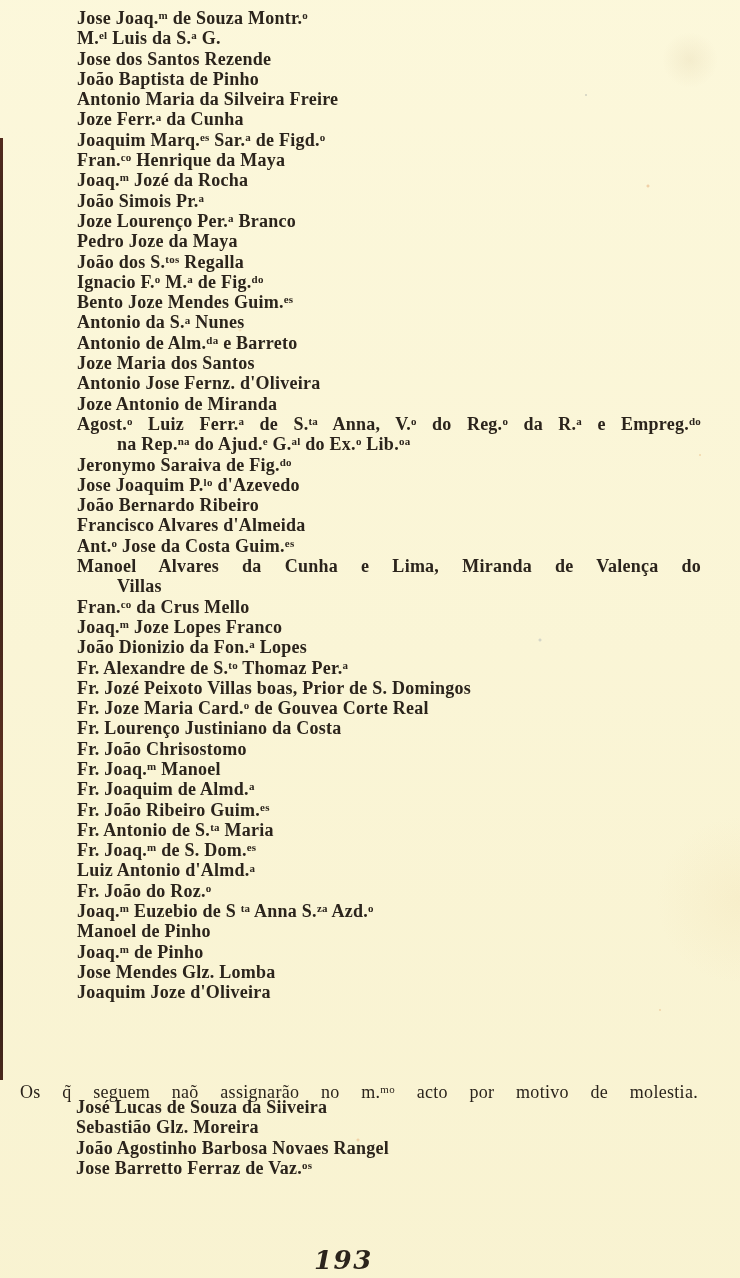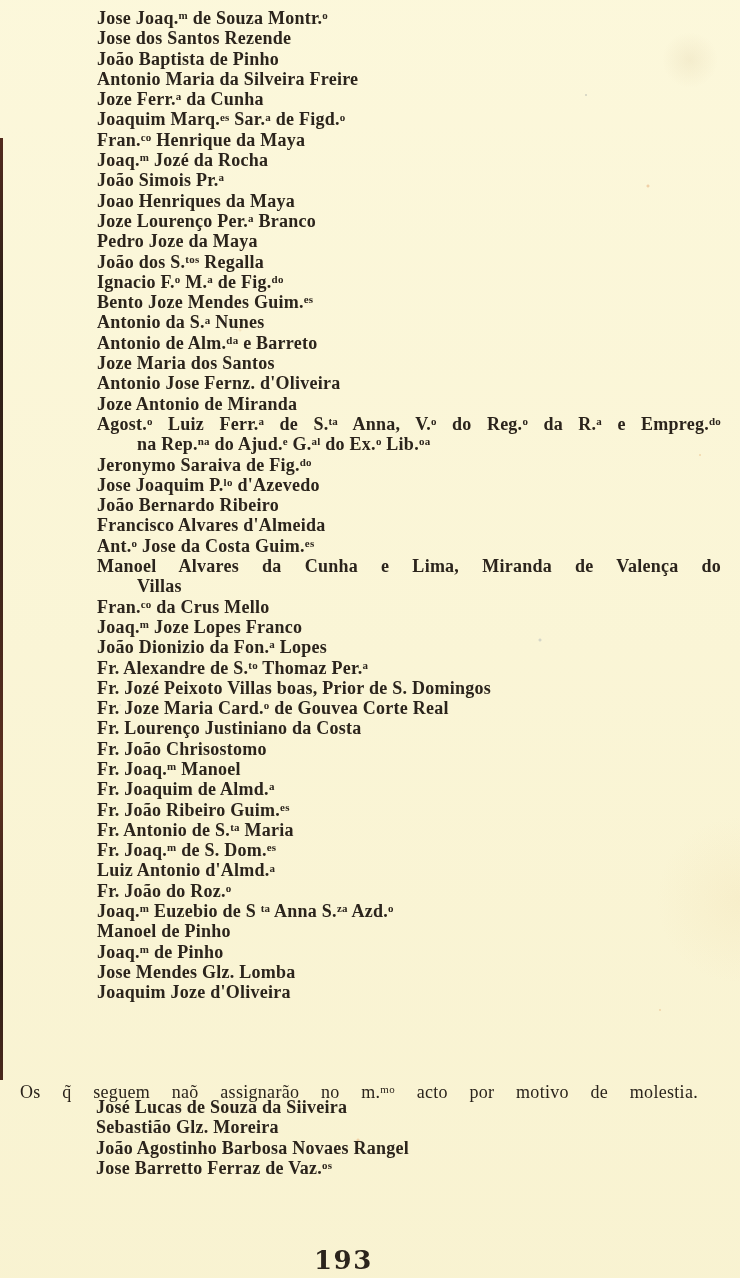--- a/index.html
+++ b/index.html
@@ -49,21 +49,20 @@
     font-size: 18px;
     font-weight: 700;
     letter-spacing: .25px;
   }
   #main-list { top: 8px; left: 77px; width: 650px; }
   #late-list { top: 1097px; left: 76px; width: 600px; }
   .line {
     height: 20.3px;
     line-height: 20.3px;
     white-space: nowrap;
-    margin-left: 20px;
   }
   .line.cont { padding-left: 40px; }
   .line.justify {
     width: 624px;
     white-space: normal;
     text-align: justify;
     text-align-last: justify;
   }
   sup {
     font-size: 61%;
@@ -84,44 +83,45 @@
     text-align: justify;
     text-align-last: justify;
   }
   .page-number {
     position: absolute;
     top: 1246px;
     left: 314px;
     font-family: "DejaVu Serif", "Liberation Serif", serif;
     font-size: 26px;
     font-weight: 700;
+    font-style: italic;
     letter-spacing: 1.5px;
     line-height: 28px;
     text-align: center;
   }
 </style>
 </head>
 <body>
 
 <div class="page">
 
   <div class="edge-artifact"></div>
 
   <div id="main-list" class="list">
 
   <div class="line">Jose Joaq.<sup>m</sup> de Souza Montr.<sup>o</sup></div>
+      <div class="line">M.<sup>el</sup> Luis da S.<sup>a</sup> G.</div>
       <div class="line">Jose dos Santos Rezende</div>
       <div class="line">João Baptista de Pinho</div>
       <div class="line">Antonio Maria da Silveira Freire</div>
       <div class="line">Joze Ferr.<sup>a</sup> da Cunha</div>
       <div class="line">Joaquim Marq.<sup>es</sup> Sar.<sup>a</sup> de Figd.<sup>o</sup></div>
       <div class="line">Fran.<sup>co</sup> Henrique da Maya</div>
       <div class="line">Joaq.<sup>m</sup> Jozé da Rocha</div>
       <div class="line">João Simois Pr.<sup>a</sup></div>
-      <div class="line">Joao Henriques da Maya</div>
       <div class="line">Joze Lourenço Per.<sup>a</sup> Branco</div>
       <div class="line">Pedro Joze da Maya</div>
       <div class="line">João dos S.<sup>tos</sup> Regalla</div>
       <div class="line">Ignacio F.<sup>o</sup> M.<sup>a</sup> de Fig.<sup>do</sup></div>
       <div class="line">Bento Joze Mendes Guim.<sup>es</sup></div>
       <div class="line">Antonio da S.<sup>a</sup> Nunes</div>
       <div class="line">Antonio de Alm.<sup>da</sup> e Barreto</div>
       <div class="line">Joze Maria dos Santos</div>
       <div class="line">Antonio Jose Fernz. d'Oliveira</div>
       <div class="line">Joze Antonio de Miranda</div>

